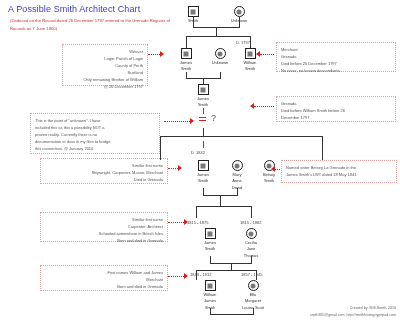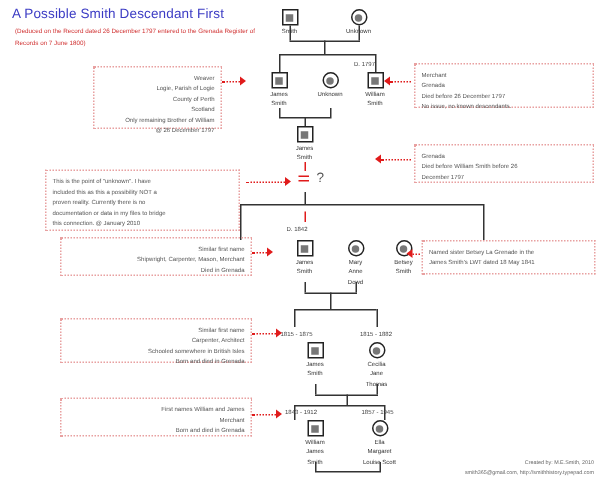--- a/index.html
+++ b/index.html
@@ -123,21 +123,21 @@
     color:#666;
     text-align:right;
     white-space:pre-line;
   }
 </style>
 </head>
 <body>
 
 <div id="chart">
 
-  <div class="abs title">A Possible Smith Descendant First</div>
+  <div class="abs title">A Possible Smith Architect Chart</div>
   <div class="abs subtitle">(Deduced on the Record dated 26 December 1797 entered to the Grenada
 Register of Records on 7 June 1800)</div>
 
   <div class="node" style="left:173px;top:6px;">
     <div class="sym"></div>
     <div class="nlabel">Smith</div>
   </div>
   <div class="node" style="left:219px;top:6px;">
     <div class="sym female"></div>
     <div class="nlabel">Unknown</div>

